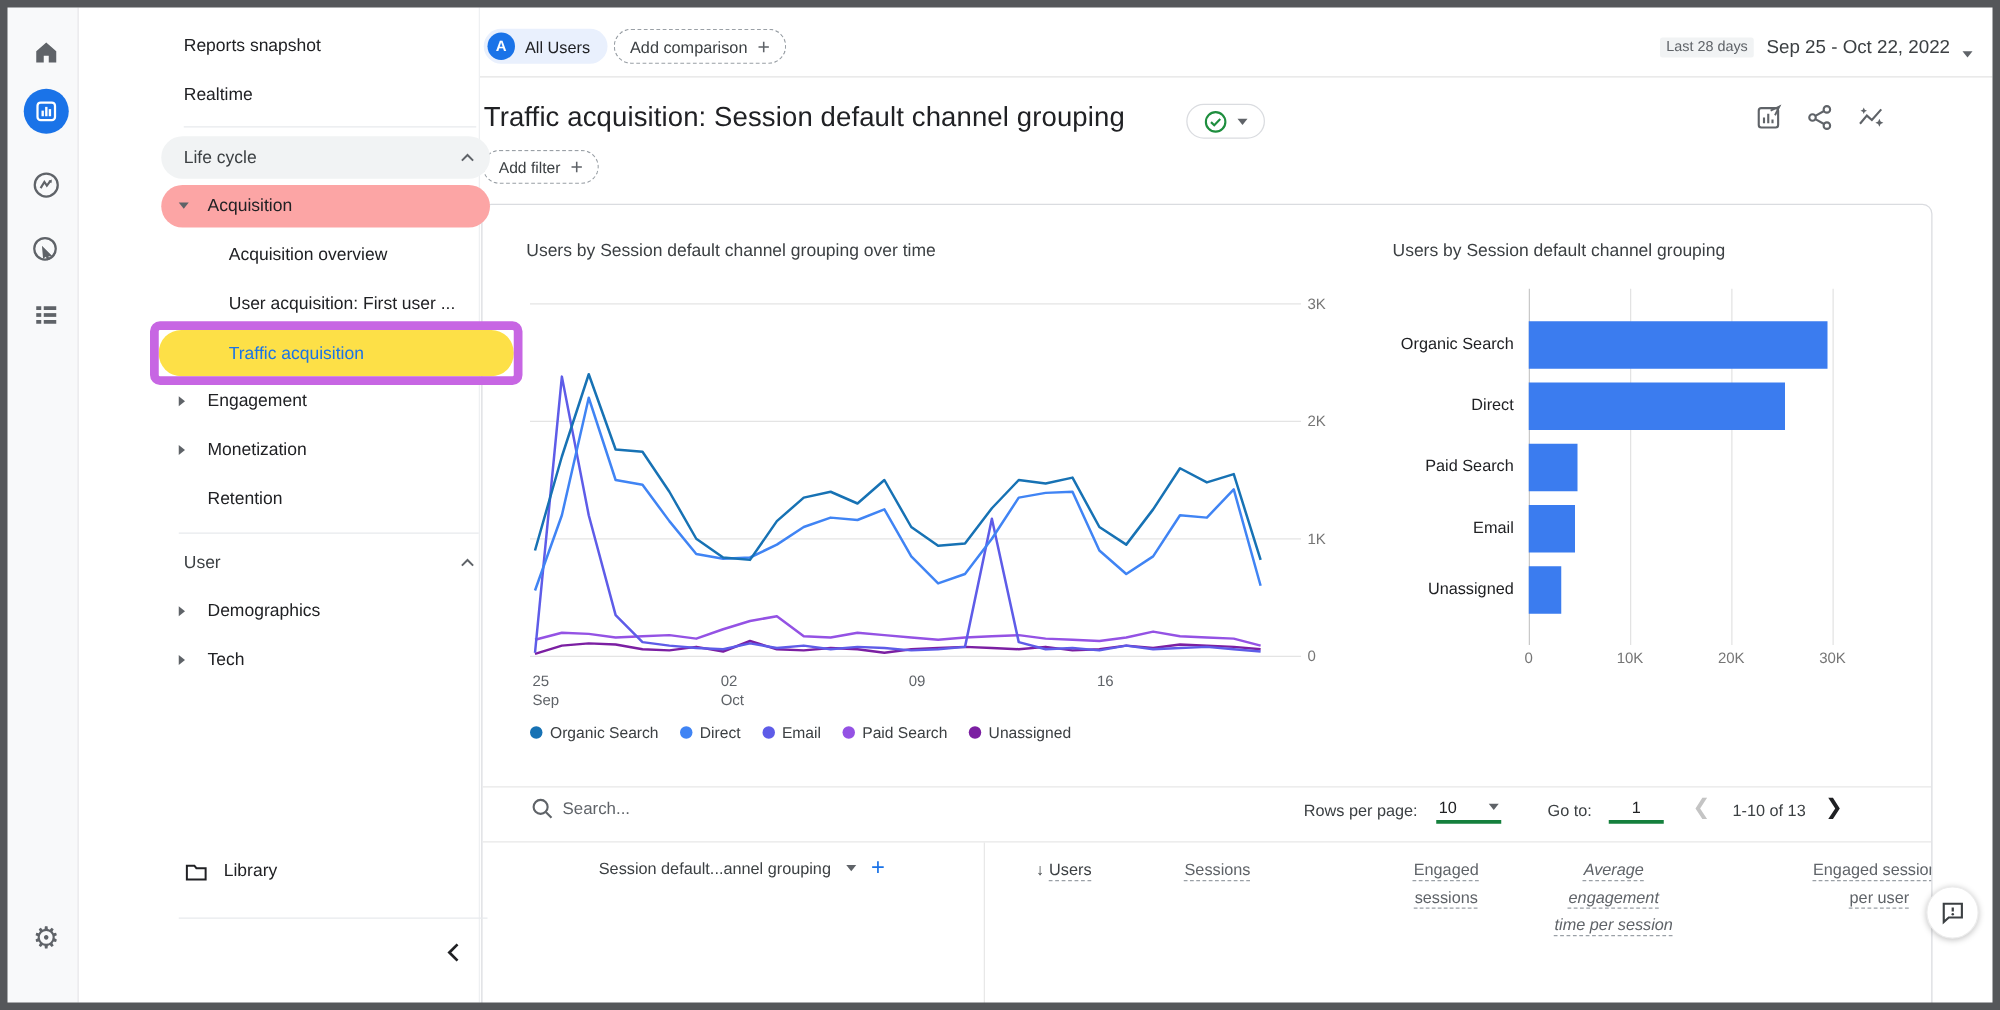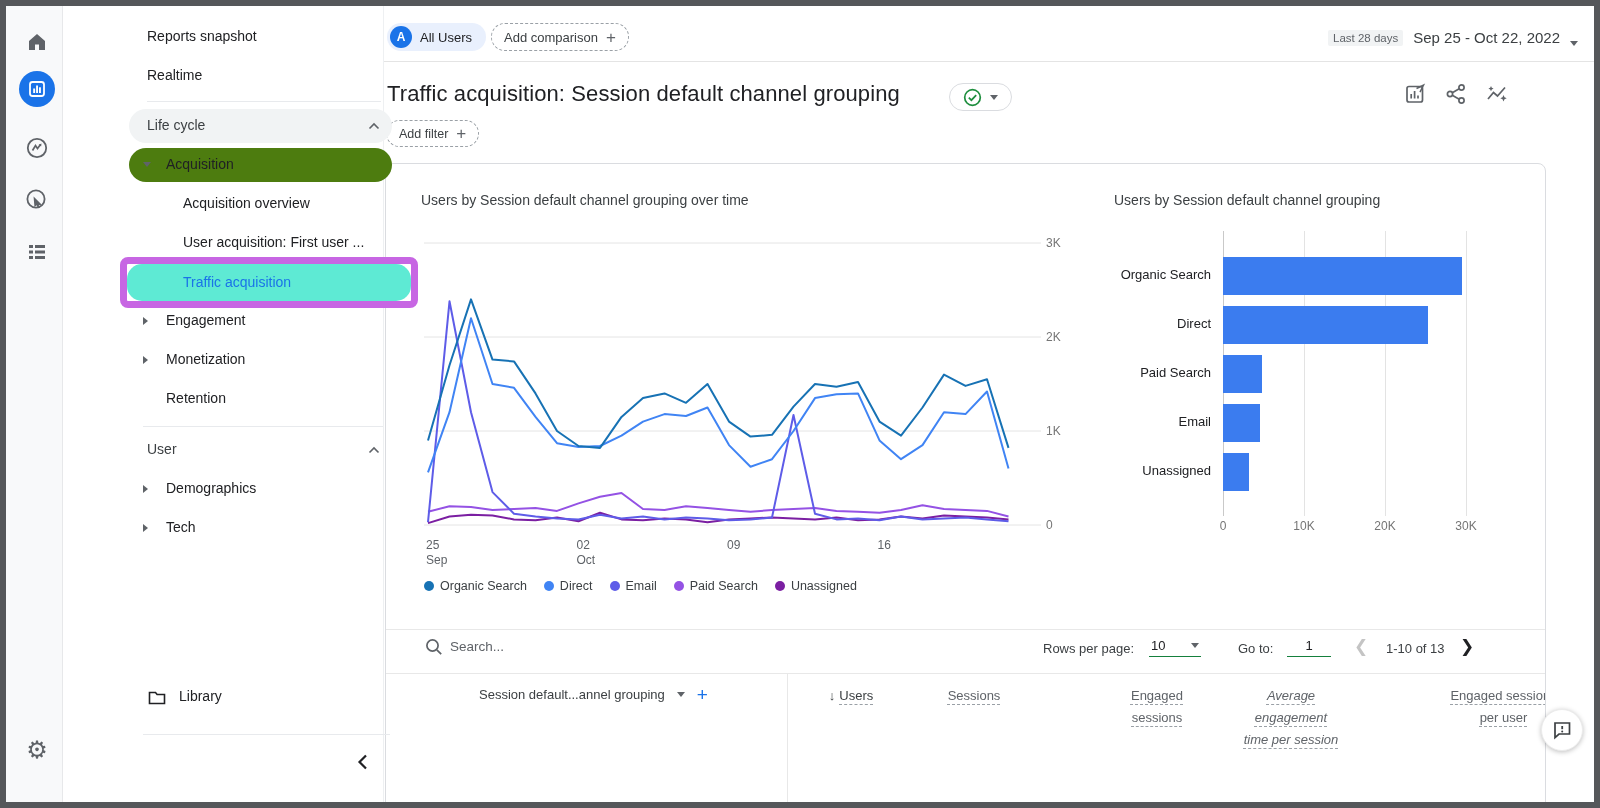--- a/index.html
+++ b/index.html
@@ -16,21 +16,21 @@
 
   
   #nav { position:absolute; left:63px; top:6px; width:321px; height:796px; background:#fff; border-right:1px solid #eef0f2; z-index:4; }
   .nav-text { position:absolute; font-size:14px; font-weight:500; color:#202124; white-space:nowrap; }
   .nav-sub { font-weight:400; color:#202124; }
   .nav-divider { position:absolute; height:1px; background:#e8eaed; }
   .nav-pill { position:absolute; border-radius:18px; }
   .tri-down { width:0; height:0; border-left:4px solid transparent; border-right:4px solid transparent; border-top:5px solid #5f6368; display:inline-block; }
   .tri-right { width:0; height:0; border-top:4px solid transparent; border-bottom:4px solid transparent; border-left:5px solid #5f6368; display:inline-block; }
   .chev-up { position:absolute; }
-  #traffic-pill { background:#5eead4;border-radius:15px; }
+  #traffic-pill { background:#fde047; }
   #traffic-pill span { color:#1a73e8; }
   #highlight-box { position:absolute; left:57px; top:251px; width:298px; height:51px; border:7px solid #c766e3; border-radius:8px; z-index:8; }
 
   
   .chip { position:absolute; height:28px; border-radius:14px; display:flex; align-items:center; font-size:13px; font-weight:500; color:#202124; }
   #chip-allusers { left:387px; top:23px; background:#e9f0fd; padding:0 14px 0 3px; gap:8px; }
   #chip-allusers .avatar { width:22px; height:22px; border-radius:50%; background:#1a73e8; color:#fff; font-size:12px; font-weight:700; display:flex; align-items:center; justify-content:center; }
   .dashed-chip { border:1px dashed #9aa0a6; background:#fff; color:#3c4043; gap:8px; }
   #chip-addcomparison { left:491px; top:23px; padding:0 12px; }
   #chip-addfilter { left:386px; top:120px; height:27px; padding:0 12px; font-size:12.5px; }
@@ -57,21 +57,21 @@
   .bar-gridline { position:absolute; top:67px; height:285px; width:1px; background:#e3e3e3; }
   .bar-label { position:absolute; left:690px; width:135px; text-align:right; font-size:13px; color:#202124; white-space:nowrap; }
   .bar-rect { position:absolute; height:38px; }
   .bar-xtick { position:absolute; top:355px; width:44px; margin-left:-22px; text-align:center; font-size:12px; color:#757575; }
 
   
   #search-divider { position:absolute; left:0; right:0; top:465px; height:1px; background:#e8e8e8; }
   #search-row-text { position:absolute; left:64px; top:475px; font-size:13.5px; color:#5f6368; }
   #search-icon { position:absolute; left:38px; top:473px; }
   .pag-text { position:absolute; top:477px; font-size:13px; color:#3c4043; white-space:nowrap; }
-  .pag-field { position:absolute; top:474px; border-bottom:1px solid #15803d; display:flex; align-items:center; justify-content:space-between; padding:0 2px 3px 2px; font-size:13px; color:#202124; }
+  .pag-field { position:absolute; top:474px; border-bottom:3px solid #15803d; display:flex; align-items:center; justify-content:space-between; padding:0 2px 3px 2px; font-size:13px; color:#202124; }
   .pag-nav { position:absolute; top:472px; font-size:17px; font-weight:600; }
 
   
   #table-divider { position:absolute; left:0; right:0; top:509px; height:1px; background:#e8e8e8; }
   #col-separator { position:absolute; left:401px; top:510px; bottom:0; width:1px; background:#e8e8e8; }
   #dim-header { position:absolute; left:93px; top:521px; display:flex; align-items:center; gap:12px; font-size:13px; color:#3c4043; }
   #dim-add { color:#1a73e8; font-size:19px; font-weight:500; line-height:1; }
   .metric-header { position:absolute; top:521px; text-align:center; font-size:13px; line-height:22px; color:#5f6368; }
   .metric-header .uline { text-decoration:underline dashed; text-decoration-color:#9aa0a6; text-underline-offset:4px; text-decoration-thickness:1px; }
   .metric-header.sorted { color:#3c4043; font-weight:500; }
@@ -135,21 +135,21 @@
     <div class="nav-text" style="left:84px; top:61px;">Realtime</div>
     <div class="nav-divider" style="left:84px; top:95px; width:234px;"></div>
 
     <div class="nav-pill" style="left:66px; top:103px; width:263px; height:34px; background:#f1f3f4;">
       <span class="nav-text" style="left:18px; top:8px; color:#3c4043;">Life cycle</span>
       <svg class="chev-up" style="left:239px; top:13px;" width="12" height="8" viewBox="0 0 12 8">
           <polyline points="1.5,6.5 6,2 10.5,6.5" fill="none" stroke="#5f6368" stroke-width="1.6"></polyline>
         </svg>
     </div>
 
-    <div class="nav-pill" style="left:66px; top:142px; width:263px; height:34px; background:#4d7c0f;">
+    <div class="nav-pill" style="left:66px; top:142px; width:263px; height:34px; background:#fca5a5;">
       <span class="tri-down" style="position:absolute; left:14px; top:14px;"></span>
       <span class="nav-text" style="left:37px; top:8px;">Acquisition</span>
     </div>
 
     <div class="nav-text nav-sub" style="left:120px; top:189px; font-weight:400;">Acquisition overview</div>
     <div class="nav-text nav-sub" style="left:120px; top:228px; font-weight:500;">User acquisition: First user ...</div>
 
     <div id="traffic-pill" class="nav-pill" style="left:64px; top:258px; width:284px; height:37px;">
       <span class="nav-text" style="left:56px; top:10px;">Traffic acquisition</span>
     </div>

